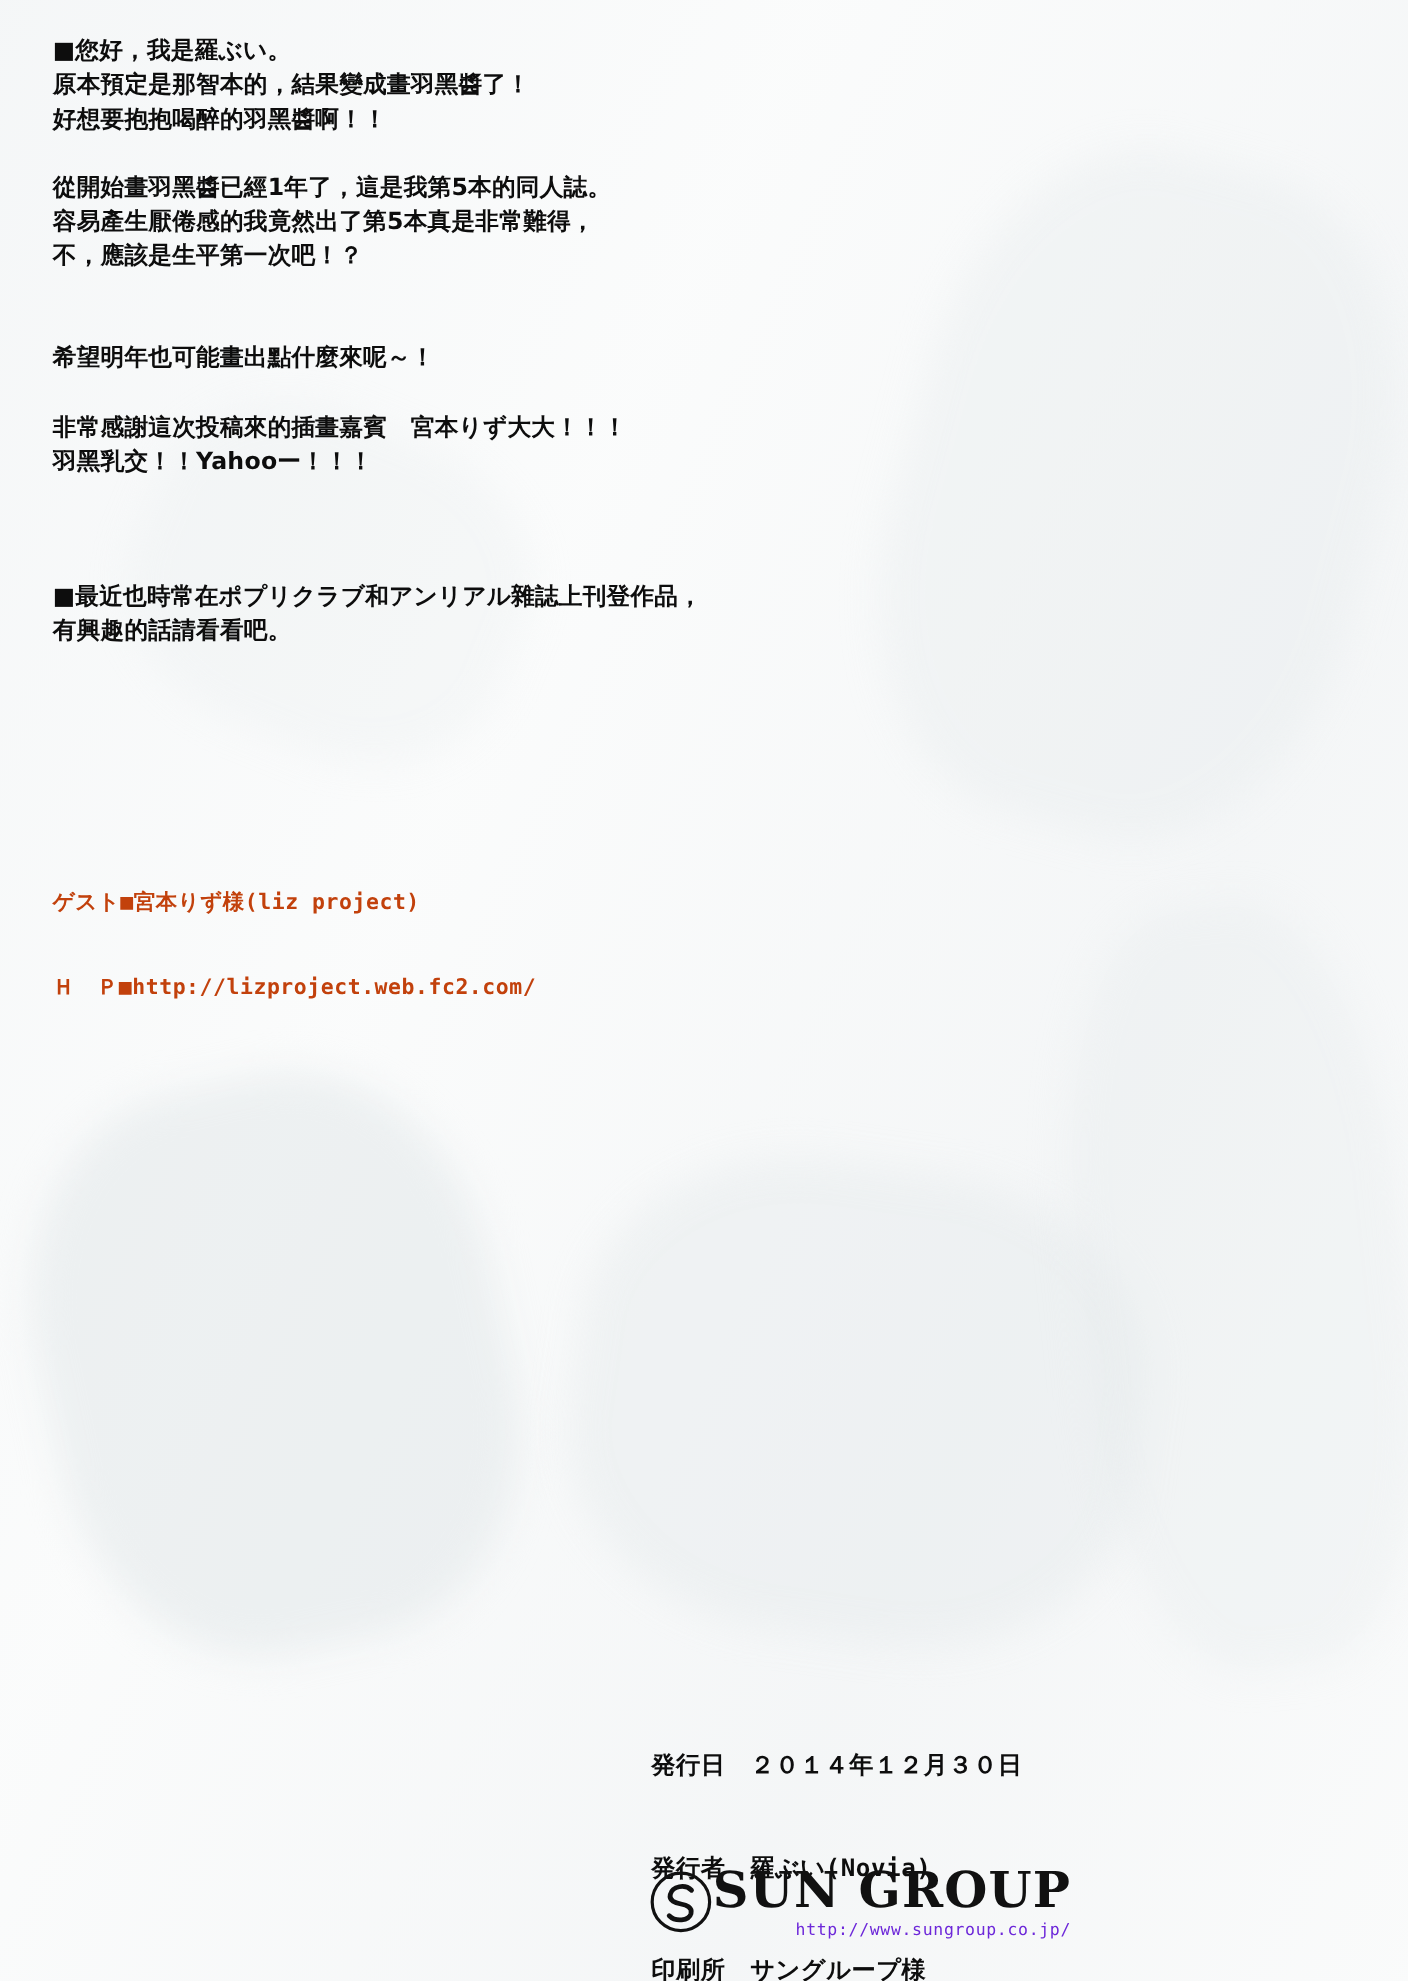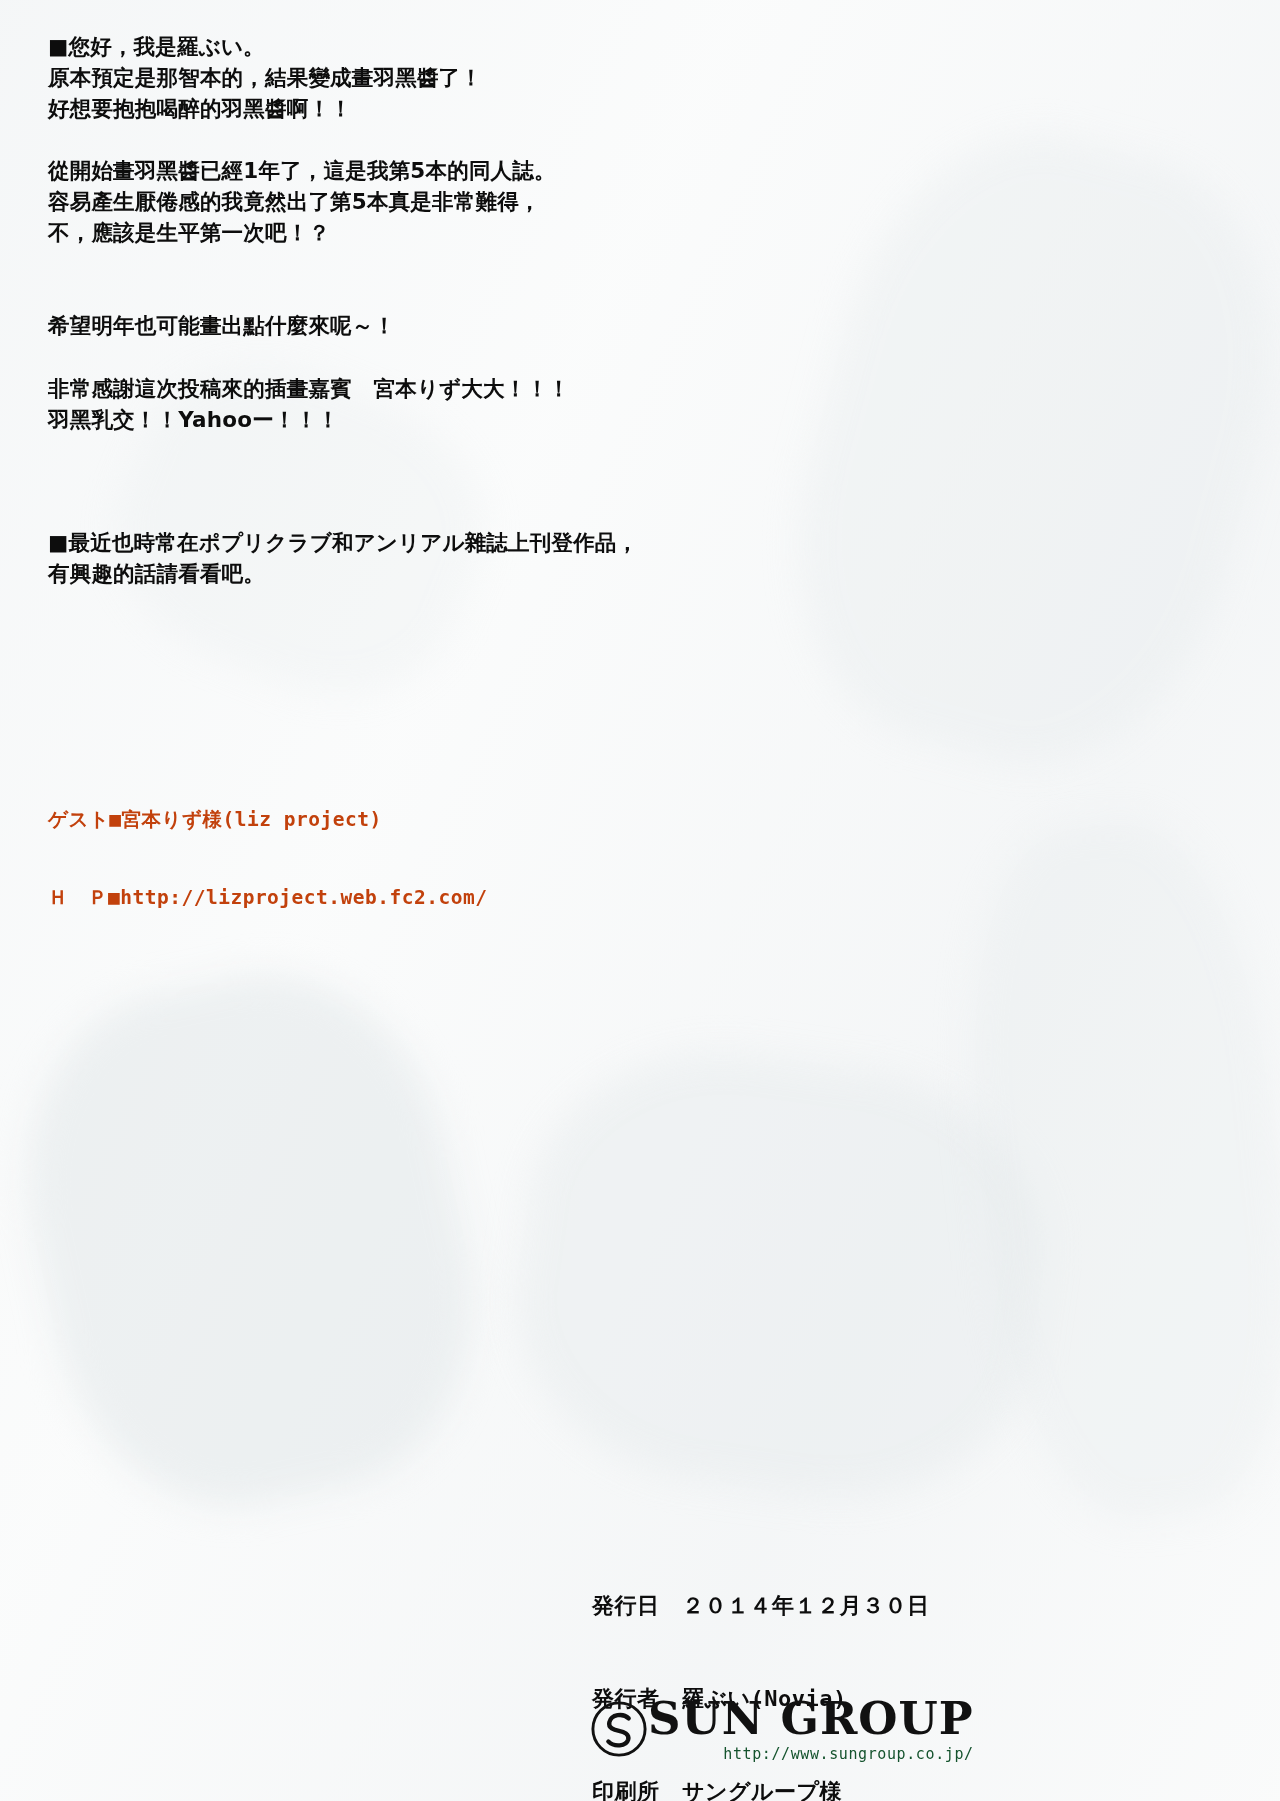--- a/index.html
+++ b/index.html
@@ -119,21 +119,21 @@
     font-size: 45px;
     font-weight: 700;
     letter-spacing: 1px;
     line-height: 48px;
     color: #111;
   }
   .logo-url {
     font-family: "DejaVu Sans Mono", monospace;
     font-size: 15px;
     letter-spacing: 0.6px;
-    color: #14532d;
+    color: #6d28d9;
     margin-top: 2px;
     text-align: right;
   }
 </style>
 </head>
 <body>
 
 <div class="page">
   <div class="paper-smudge s1"></div>
   <div class="paper-smudge s2"></div>

